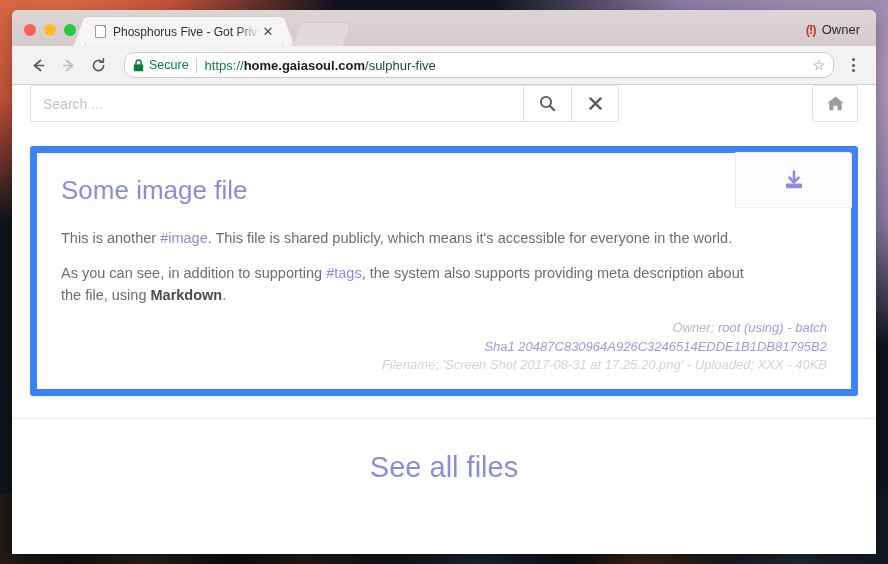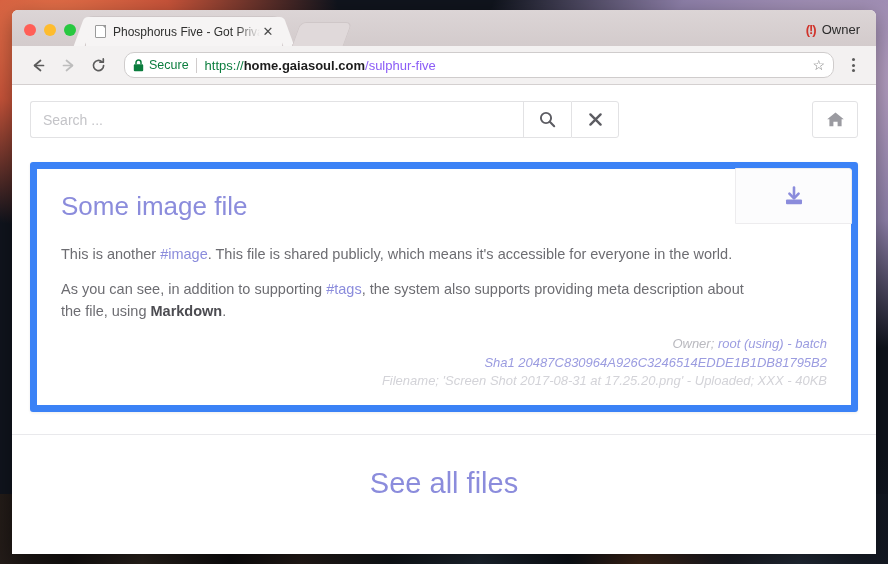--- a/index.html
+++ b/index.html
@@ -188,21 +188,21 @@
     gap: 0;
   }
   .lock { margin-right: 5px; display: flex; align-items: center; }
   .secure-label { font-size: 12.5px; color: #0b7d3e; margin-right: 7px; }
   .secure-sep {
     width: 1px; height: 15px; background: #d0cccc; margin-right: 8px;
   }
   .url { font-size: 13px; white-space: nowrap; }
   .url .scheme { color: #0b7d3e; }
   .url .host   { color: #1d1d1d; font-weight: bold; }
-  .url .path   { color: #8b5cf6; }
+  .url .path   { color: #14532d; }
   .star {
     margin-left: auto;
     font-size: 14px;
     color: #7b7b7b;
     padding-left: 8px;
   }
   .kebab {
     width: 22px; height: 26px;
     display: flex; flex-direction: column;
     align-items: center; justify-content: center;
@@ -216,21 +216,21 @@
     position: relative;
     height: 469px;
     background: #fff;
     overflow: hidden;
   }
 
   
   .searchrow {
     display: flex;
     align-items: flex-start;
-    padding: 16px 18px 0 18px;
+    padding: 0 18px 0 18px;
   }
   .searchgroup {
     display: flex;
     width: 589px;
     height: 37px;
   }
   .searchinput {
     flex: 1 1 auto;
     border: 1px solid #e2e2e4;
     border-right: none;

